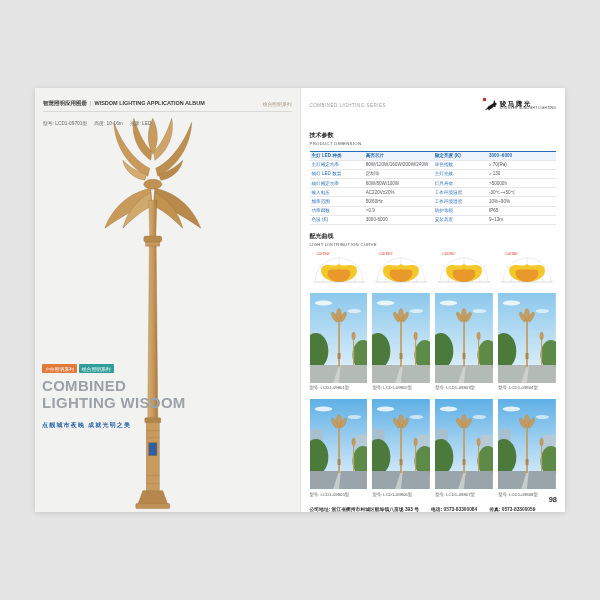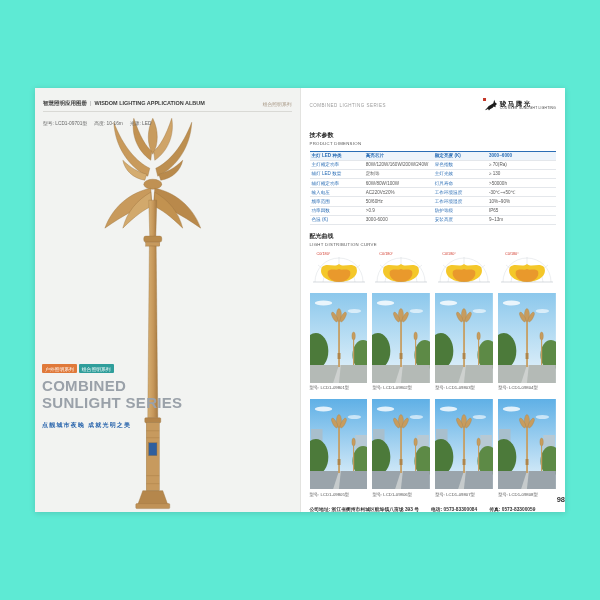--- a/index.html
+++ b/index.html
@@ -1,16 +1,16 @@
 <!DOCTYPE html>
 <html><head>
 <meta charset="utf-8">
 <style>
   html,body{margin:0;padding:0;}
-  .canvas{position:relative;width:600px;height:600px;background:#5eead4;
+  .canvas{position:relative;width:600px;height:600px;background:#e5e5e5;
     font-family:"Liberation Sans",sans-serif;overflow:hidden;}
   .spread{position:absolute;left:35px;top:88px;width:530px;height:424px;display:flex;
     box-shadow:0 1px 6px rgba(0,0,0,.14);}
   .page{position:relative;width:265px;height:424px;overflow:hidden;}
   .page.left{background:#f2f3f1;border-right:1px solid #e3e3e0;}
   .page.right{background:#ffffff;}
 
   
   .lp-header{position:absolute;top:12px;left:8px;right:8px;display:flex;
     justify-content:space-between;align-items:flex-end;padding-bottom:4px;
@@ -55,21 +55,21 @@
   .curve{position:relative;width:58px;height:36px;}
   .curve svg{width:58px;height:36px;display:block;}
   .curve-label{position:absolute;top:1px;left:7px;font-size:3.8px;color:#d23c2e;}
   .grid{display:grid;grid-template-columns:repeat(4,1fr);column-gap:5px;row-gap:9px;margin-top:6px;}
   .cell{display:flex;flex-direction:column;}
   .ph{width:100%;height:90px;overflow:hidden;}
   .ph svg{width:100%;height:100%;display:block;}
   .caption{font-size:4.3px;color:#555;margin-top:2.5px;}
   .rp-footer{margin-top:9px;}
   .rf-line{display:flex;gap:12px;font-size:4.8px;color:#333;font-weight:bold;margin-bottom:3px;}
-  .page-num-r{position:absolute;bottom:8px;right:0;font-size:7.5px;font-weight:bold;color:#333;margin-left:28px;}
+  .page-num-r{position:absolute;bottom:8px;right:8px;font-size:7.5px;font-weight:bold;color:#333;margin-left:28px;}
 </style>
 </head>
 <body>
 
 <div class="canvas">
   <div class="spread">
 
     <section class="page left">
       <header class="lp-header">
         <div class="lp-title">
@@ -123,21 +123,21 @@
         </g>
       </svg>
 
       <div class="series-block">
         <div class="badges">
             <span class="badge" style="background: rgb(224, 121, 58);">户外照明系列</span>
             <span class="badge" style="background: rgb(47, 158, 155);">组合照明系列</span>
           </div>
         <div class="series-title">
           <div>COMBINED</div>
-          <div>SUNLIGHT SERIES</div>
+          <div>LIGHTING WISDOM</div>
         </div>
         <div class="slogan">点靓城市夜晚  成就光明之美</div>
       </div>
 
     </section>
 
     <section class="page right">
       <div class="rp-inner">
         <header class="rp-header">
           <span class="rp-series">COMBINED LIGHTING SERIES</span>

